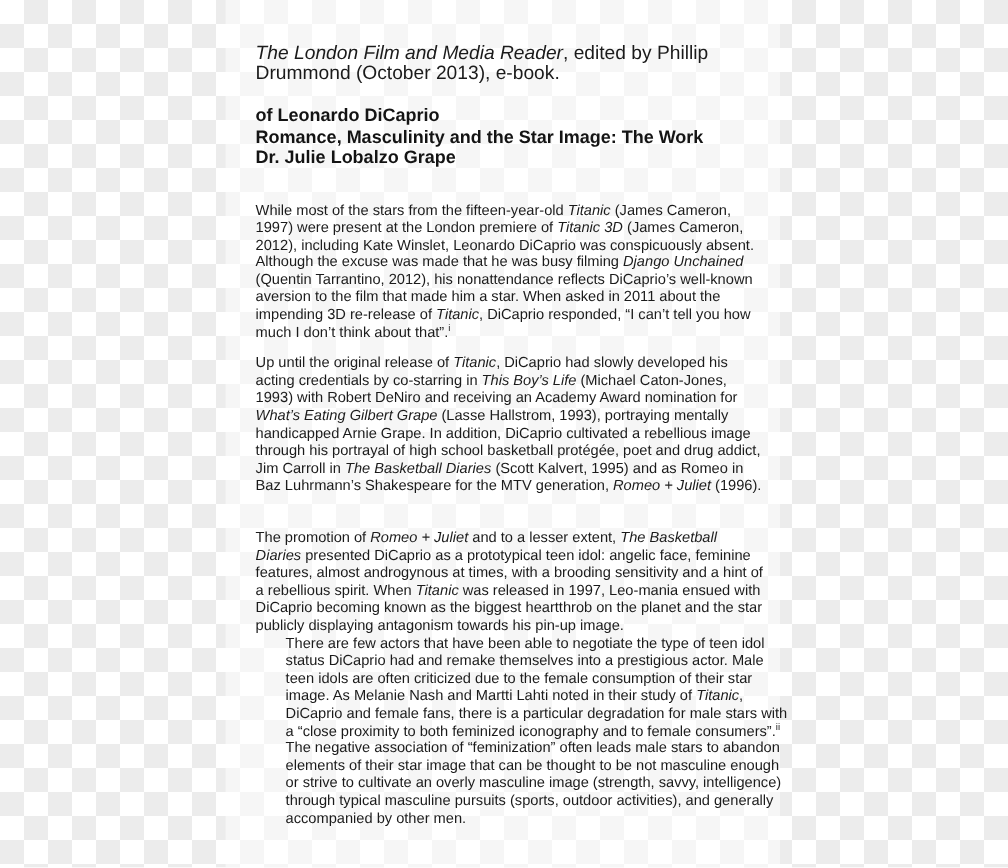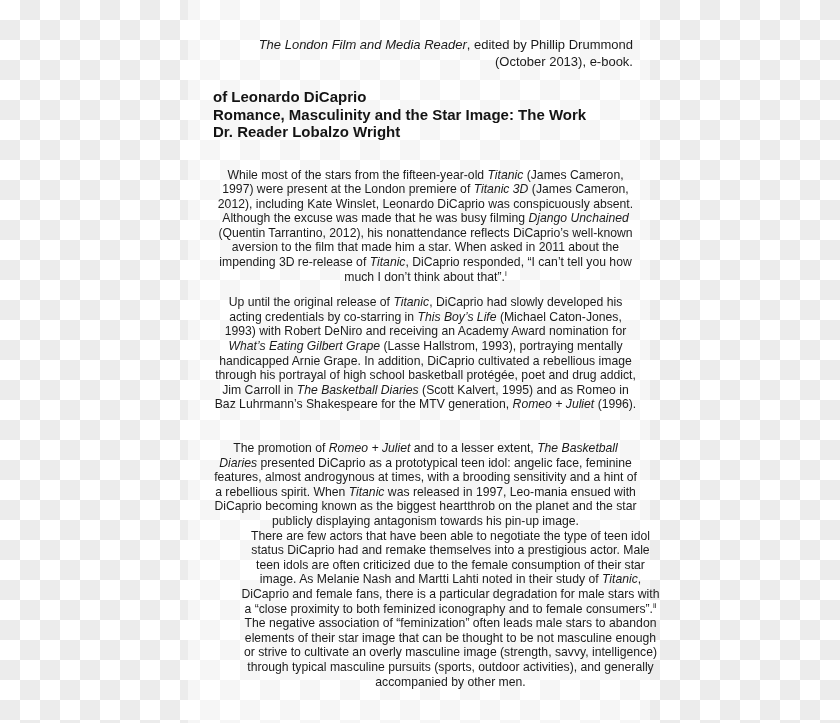--- a/index.html
+++ b/index.html
@@ -24,44 +24,43 @@
     width: 462px;
     height: 723px;
     background: rgba(255, 255, 255, 0.55);
     box-sizing: border-box;
     padding: 0 12px 0 25px;
     font-family: "Liberation Sans", "DejaVu Sans", sans-serif;
     color: #1b1b1b;
   }
   .source {
     margin: 36px 0 0 0;
-    font-size: 13px;
+    font-size: 16px;
     line-height: 17px;
     max-width: 420px;
-    text-align: right;
   }
   .title {
     margin: 18px 0 0 0;
     font-size: 15px;
     font-weight: bold;
     line-height: 17.5px;
     color: #141414;
   }
   .author {
     margin: 0;
     font-size: 15px;
     font-weight: bold;
     line-height: 17.5px;
     color: #141414;
   }
   .body-text p {
     font-size: 12.2px;
     line-height: 14.6px;
     width: 425px;
-    text-align: center;
+    text-align: left;
     margin: 0;
   }
   .body-text p.para-1 { margin-top: 27px; }
   .body-text p.para-2 { margin-top: 11px; }
   .body-text p.para-3 { margin-top: 29px; }
   .body-text p.para-4 { margin-top: 0; margin-left: 25px; }
   sup {
     font-size: 8px;
     line-height: 0;
     vertical-align: super;
@@ -73,21 +72,21 @@
 <div class="canvas">
   <div class="page">
 
     <p class="source"><i>The London Film and Media Reader</i><span>, edited by Phillip Drummond (October 2013), e-book.</span></p>
 
     <h1 class="title">
         <div>of Leonardo DiCaprio</div>
         <div>Romance, Masculinity and the Star Image: The Work</div>
       </h1>
 
-    <h2 class="author">Dr. Reader Lobalzo Wright</h2>
+    <h2 class="author">Dr. Julie Lobalzo Grape</h2>
 
     <div class="body-text">
       <p class="para-1"><span>While most of the stars from the fifteen-year-old </span><i>Titanic</i><span> (James Cameron, 1997) were present at the London premiere of </span><i>Titanic 3D</i><span> (James Cameron, 2012), including Kate Winslet, Leonardo DiCaprio was conspicuously absent. Although the excuse was made that he was busy filming </span><i>Django Unchained</i><span> (Quentin Tarrantino, 2012), his nonattendance reflects DiCaprio’s well-known aversion to the film that made him a star. When asked in 2011 about the impending 3D re-release of </span><i>Titanic</i><span>, DiCaprio responded, “I can’t tell you how much I don’t think about that”.</span><sup>i</sup></p>
       <p class="para-2"><span>Up until the original release of </span><i>Titanic</i><span>, DiCaprio had slowly developed his acting credentials by co-starring in </span><i>This Boy’s Life</i><span> (Michael Caton-Jones, 1993) with Robert DeNiro and receiving an Academy Award nomination for </span><i>What’s Eating Gilbert Grape</i><span> (Lasse Hallstrom, 1993), portraying mentally handicapped Arnie Grape. In addition, DiCaprio cultivated a rebellious image through his portrayal of high school basketball protégée, poet and drug addict, Jim Carroll in </span><i>The Basketball Diaries</i><span> (Scott Kalvert, 1995) and as Romeo in Baz Luhrmann’s Shakespeare for the MTV generation, </span><i>Romeo + Juliet</i><span> (1996).</span></p>
       <p class="para-3"><span>The promotion of </span><i>Romeo + Juliet</i><span> and to a lesser extent, </span><i>The Basketball Diaries</i><span> presented DiCaprio as a prototypical teen idol: angelic face, feminine features, almost androgynous at times, with a brooding sensitivity and a hint of a rebellious spirit. When </span><i>Titanic</i><span> was released in 1997, Leo-mania ensued with DiCaprio becoming known as the biggest heartthrob on the planet and the star publicly displaying antagonism towards his pin-up image.</span></p>
       <p class="para-4"><span>There are few actors that have been able to negotiate the type of teen idol status DiCaprio had and remake themselves into a prestigious actor. Male teen idols are often criticized due to the female consumption of their star image. As Melanie Nash and Martti Lahti noted in their study of </span><i>Titanic</i><span>, DiCaprio and female fans, there is a particular degradation for male stars with a “close proximity to both feminized iconography and to female consumers”.</span><sup>ii</sup><span> The negative association of “feminization” often leads male stars to abandon elements of their star image that can be thought to be not masculine enough or strive to cultivate an overly masculine image (strength, savvy, intelligence) through typical masculine pursuits (sports, outdoor activities), and generally accompanied by other men.</span></p>
     </div>
 
   </div>
 </div>

